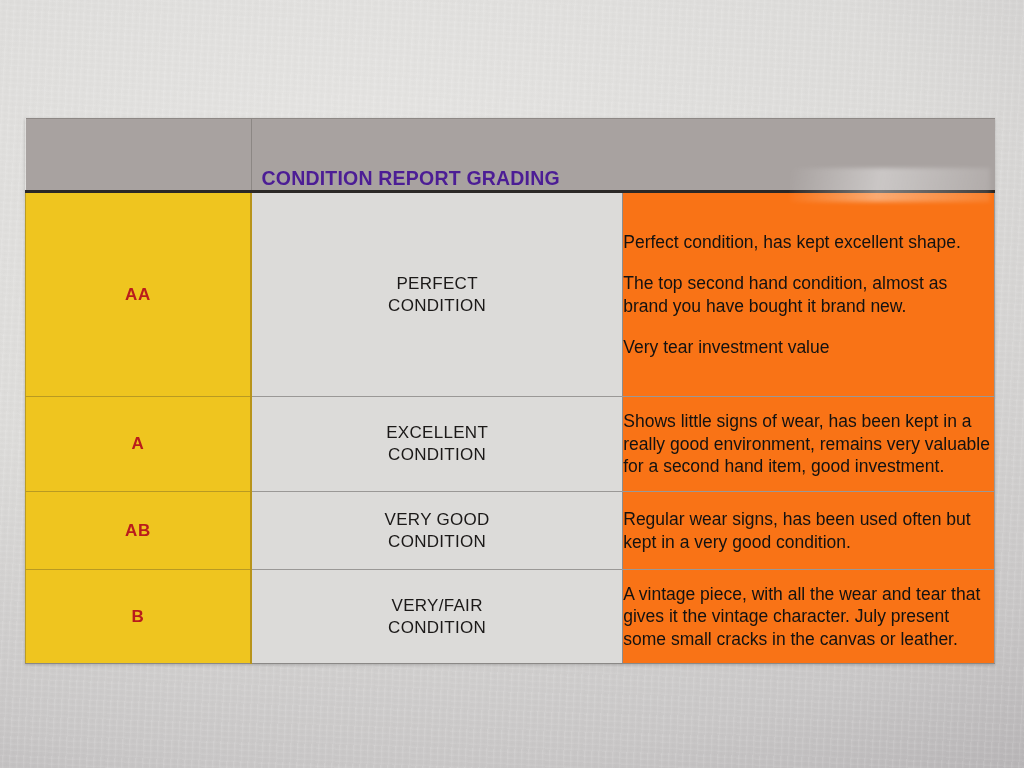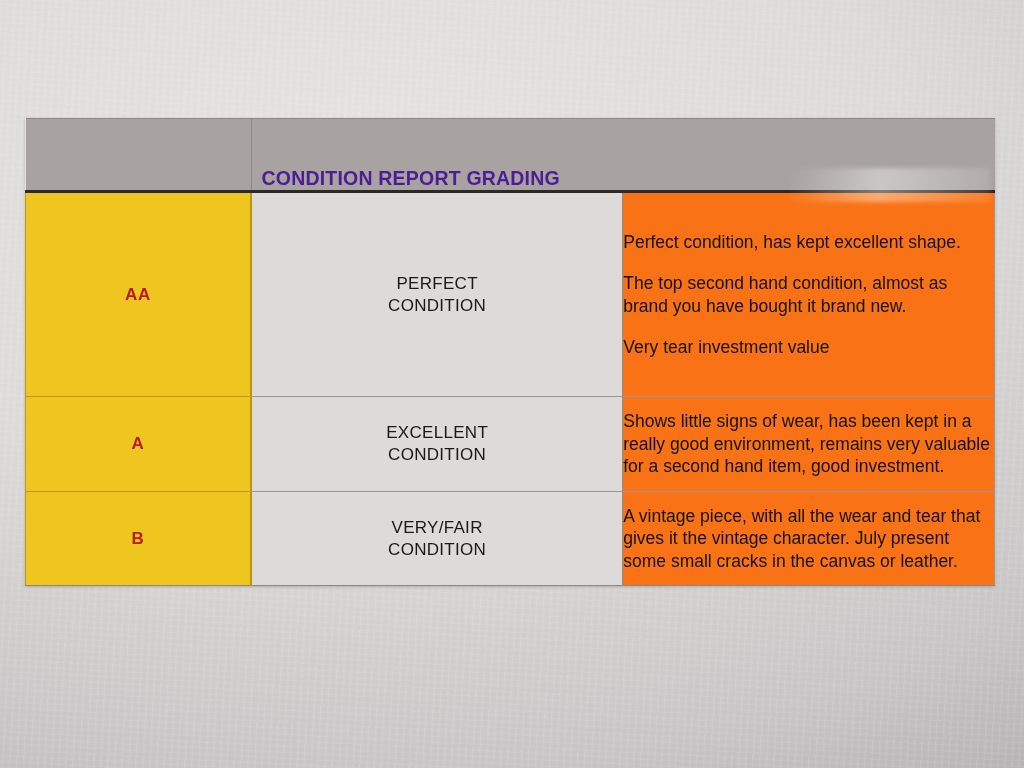--- a/index.html
+++ b/index.html
@@ -180,20 +180,32 @@
       </td>
       <td class="name-cell">
         <span class="name-label">EXCELLENT</span><br>
         <span class="name-label">CONDITION</span>
       </td>
       <td class="desc-cell">
         <p class="desc-para">Shows little signs of wear, has been kept in a really good environment, remains very valuable for a second hand item, good investment.</p>
       </td>
     </tr>
 
+    <tr style="height:78px;">
+      <td class="grade-cell">
+        <span class="grade-label">AB</span>
+      </td>
+      <td class="name-cell">
+        <span class="name-label">VERY GOOD</span><br>
+        <span class="name-label">CONDITION</span>
+      </td>
+      <td class="desc-cell">
+        <p class="desc-para">Regular wear signs, has been used often but kept in a very good condition.</p>
+      </td>
+    </tr>
 
     <tr class="last-row" style="height:94px;">
       <td class="grade-cell">
         <span class="grade-label">B</span>
       </td>
       <td class="name-cell">
         <span class="name-label">VERY/FAIR</span><br>
         <span class="name-label">CONDITION</span>
       </td>
       <td class="desc-cell">

